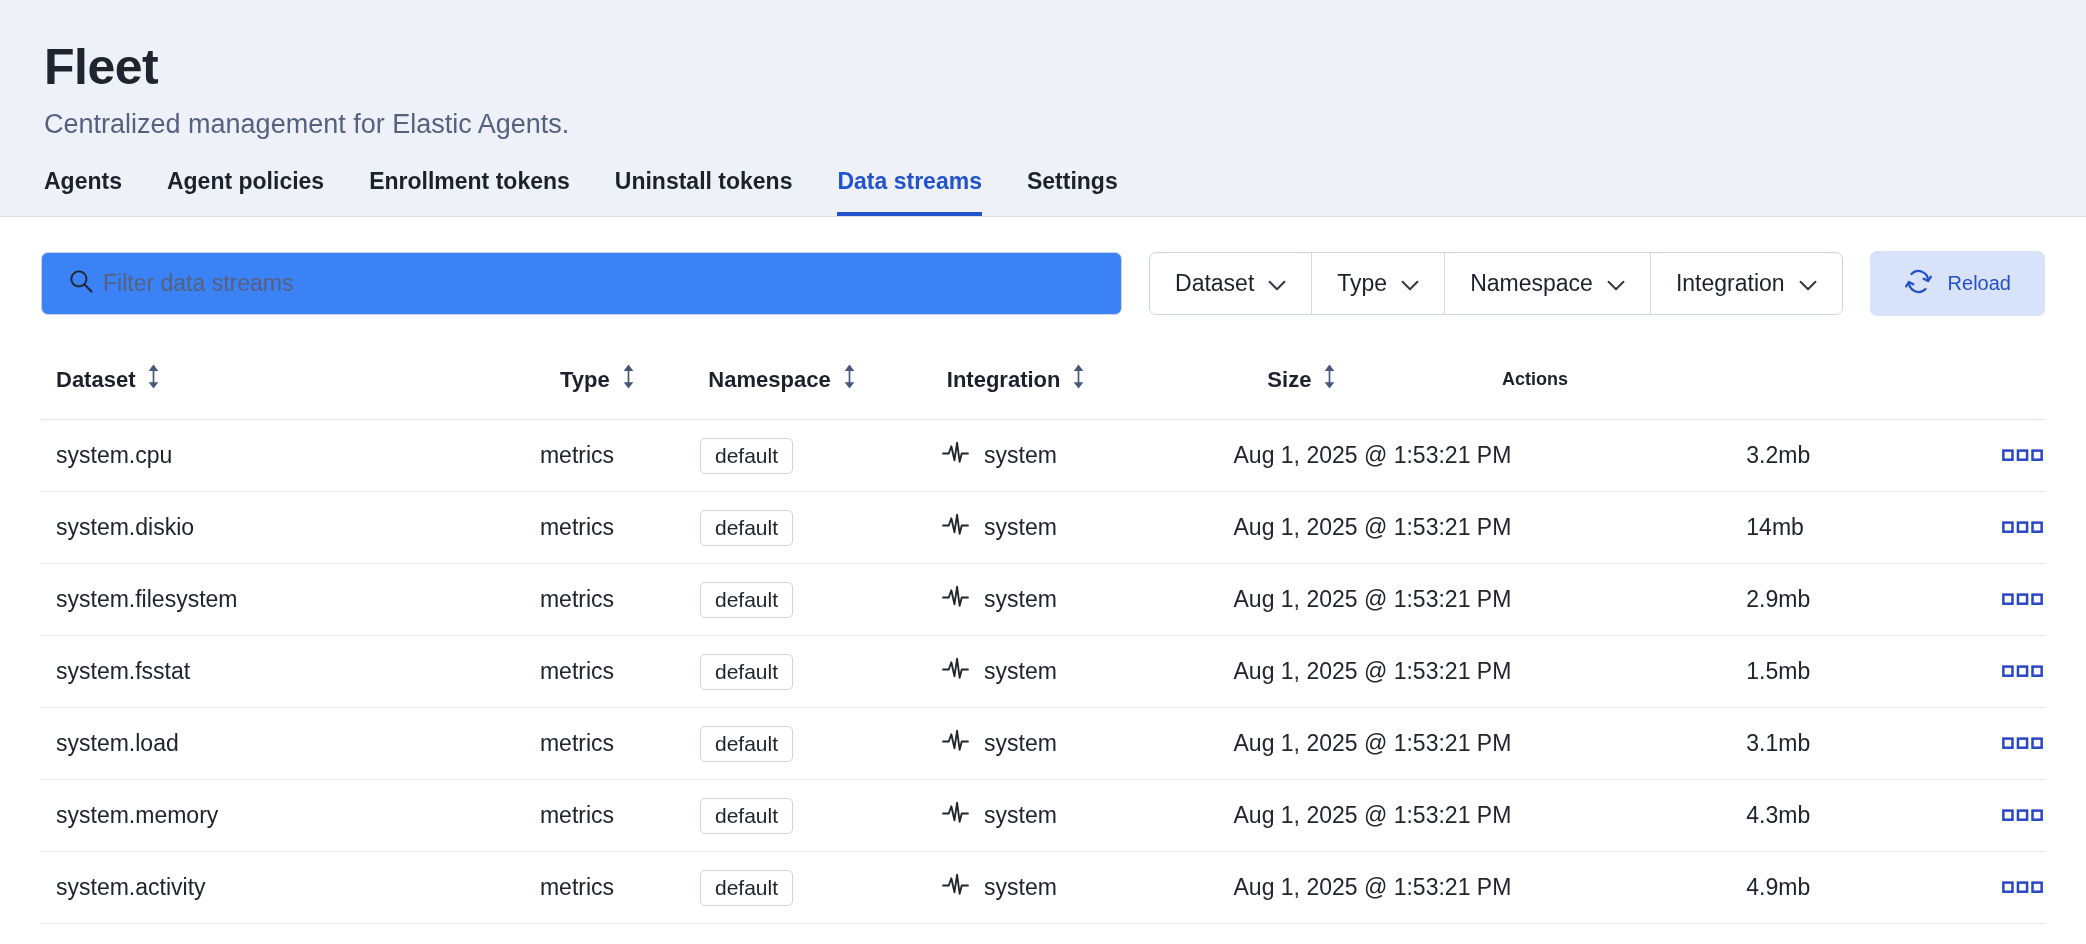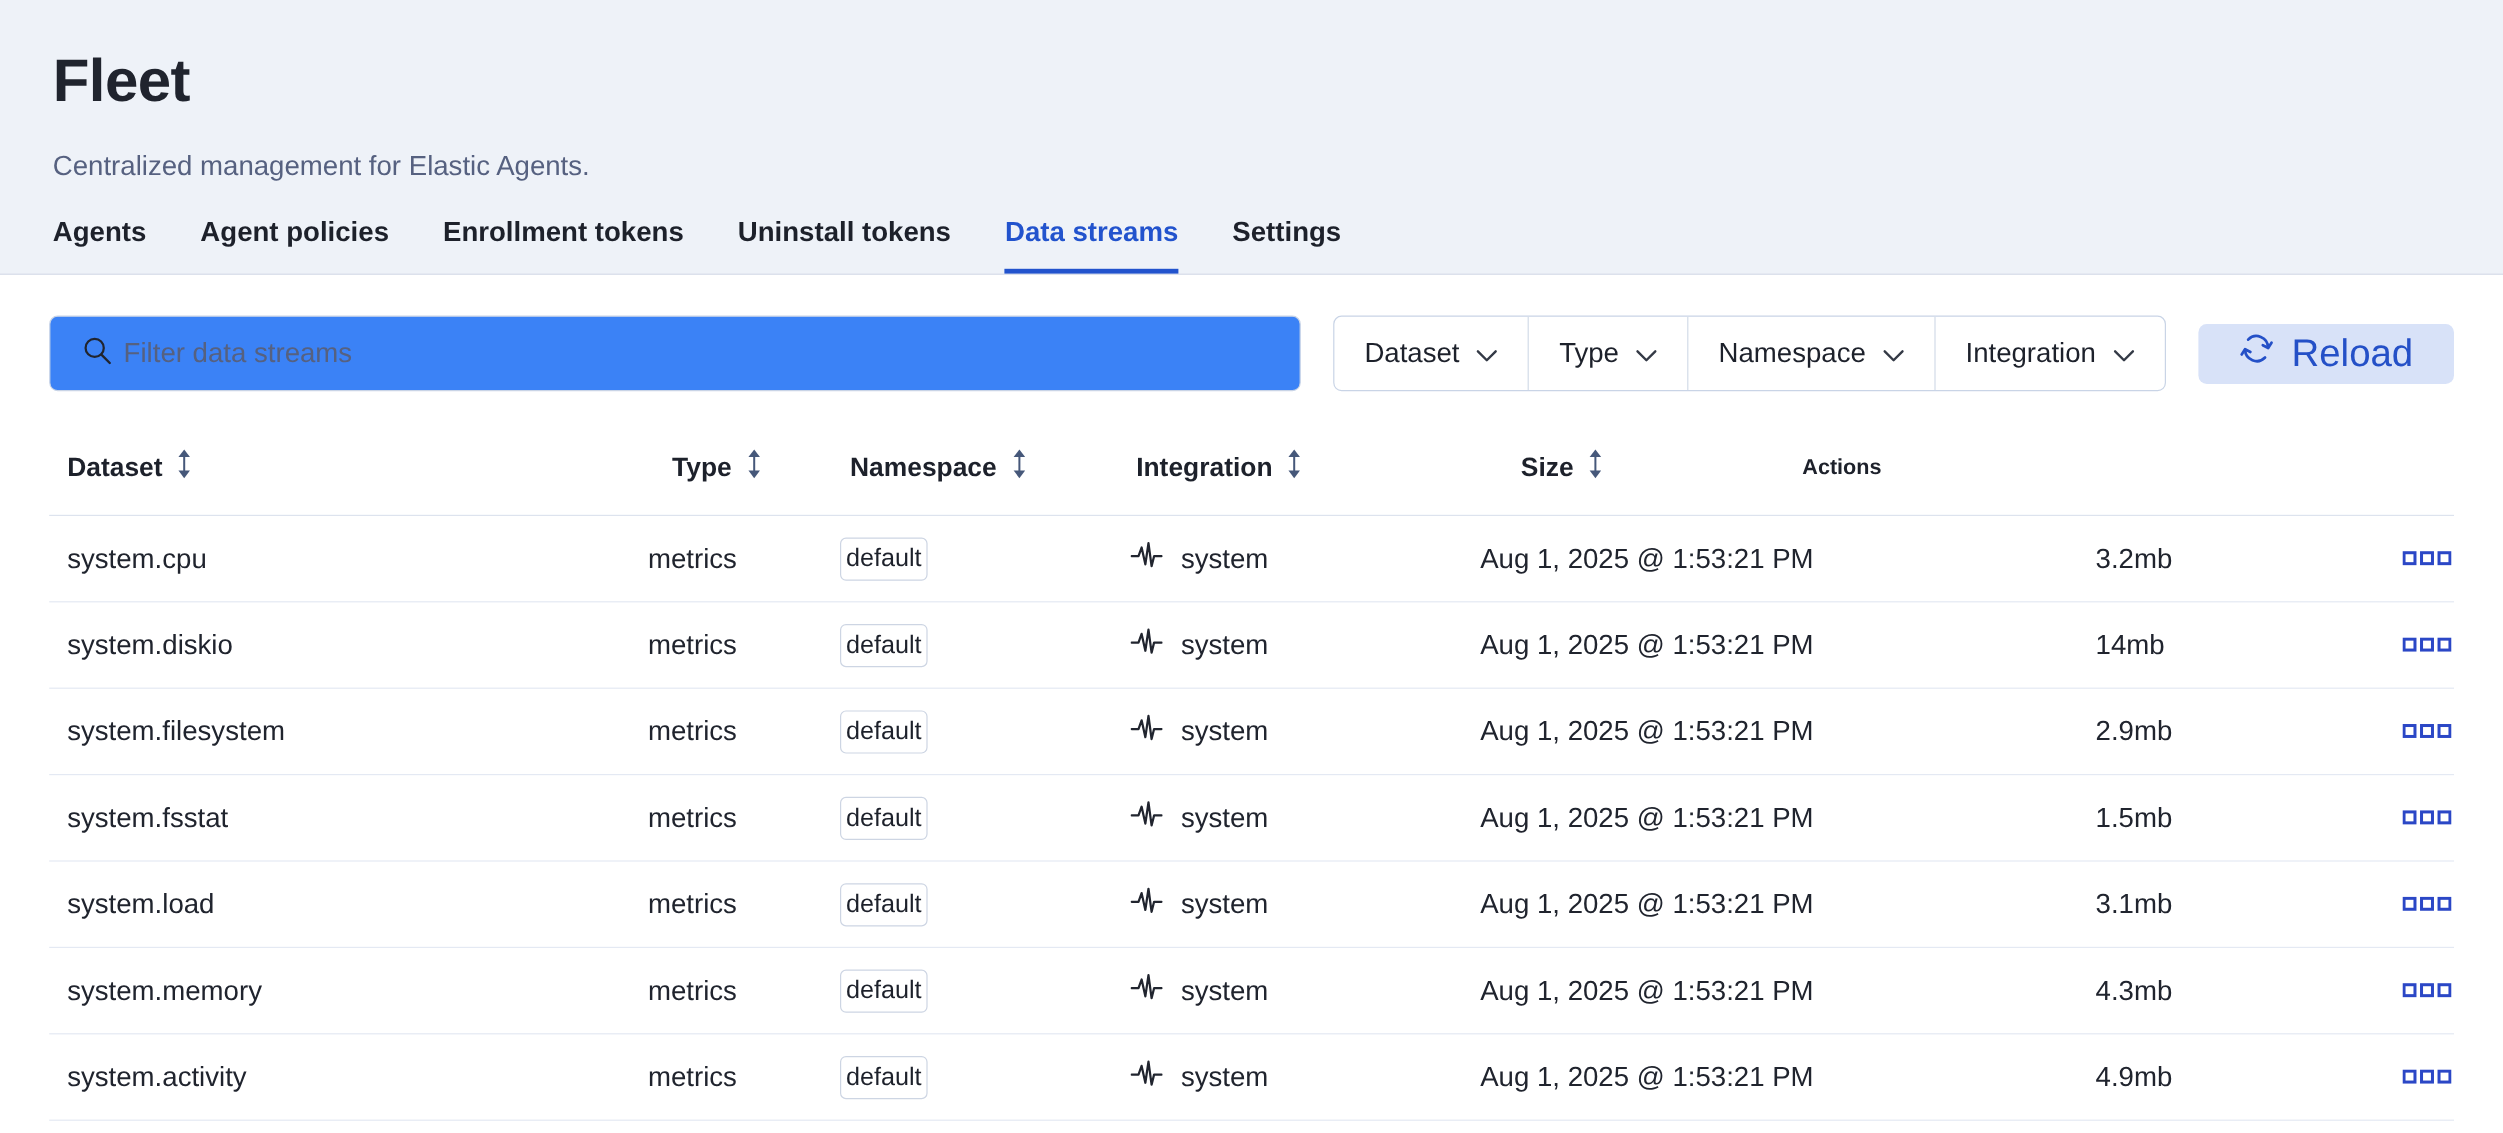--- a/index.html
+++ b/index.html
@@ -17,22 +17,22 @@
     border-bottom: 1px solid #d6dde9;
   }
   .page-title {
     font-size: 50px;
     font-weight: 700;
     letter-spacing: -0.5px;
     color: #20242e;
     line-height: 1.1;
   }
   .page-subtitle {
-    margin-top: 30px;
-    font-size: 23px;
+    margin-top: 14px;
+    font-size: 27px;
     color: #566180;
   }
   .tabs { display: flex; gap: 45px; margin-top: 28px; }
   .tab {
     font-size: 23px;
     font-weight: 700;
     color: #1d212b;
     padding-bottom: 17px;
     border-bottom: 4px solid transparent;
     cursor: pointer;
@@ -90,31 +90,31 @@
     background: none;
     border: none;
     border-right: 1.5px solid #d3dbe8;
     cursor: pointer;
     white-space: nowrap;
   }
   .filter-btn:last-child { border-right: none; }
 
   .reload-btn {
     flex: 0 0 auto;
-    height: 50px;
+    height: 65px;
     display: flex;
     align-items: center;
     gap: 15px;
     padding: 0 34px;
     background: #d8e2f8;
     color: #2450c7;
     border: none;
     border-radius: 7px;
     font-family: inherit;
-    font-size: 32px;
+    font-size: 20px;
     font-weight: 500;
     cursor: pointer;
   }
 
   
   .table { margin: 0 41px; }
   .thead {
     display: flex;
     align-items: center;
     padding: 48px 0 24px 0;
@@ -151,21 +151,21 @@
   .col-integration{ width: 14.6%; display: flex; align-items: center; gap: 15px; }
   .col-activity   { width: 25.2%; }
   .col-size       { width: 7.7%; margin-left: 28px; }
   .col-actions    { width: 7.3%; display: flex; justify-content: flex-end; }
 
   .badge {
     display: inline-block;
     background: #fff;
     border: 1.5px solid #cdd5e3;
     border-radius: 5px;
-    padding: 5px 4px;
+    padding: 5px 14px;
     font-size: 21px;
     color: #1d212b;
   }
 
   .dots-btn {
     background: none;
     border: none;
     padding: 6px 2px;
     cursor: pointer;
     line-height: 0;

